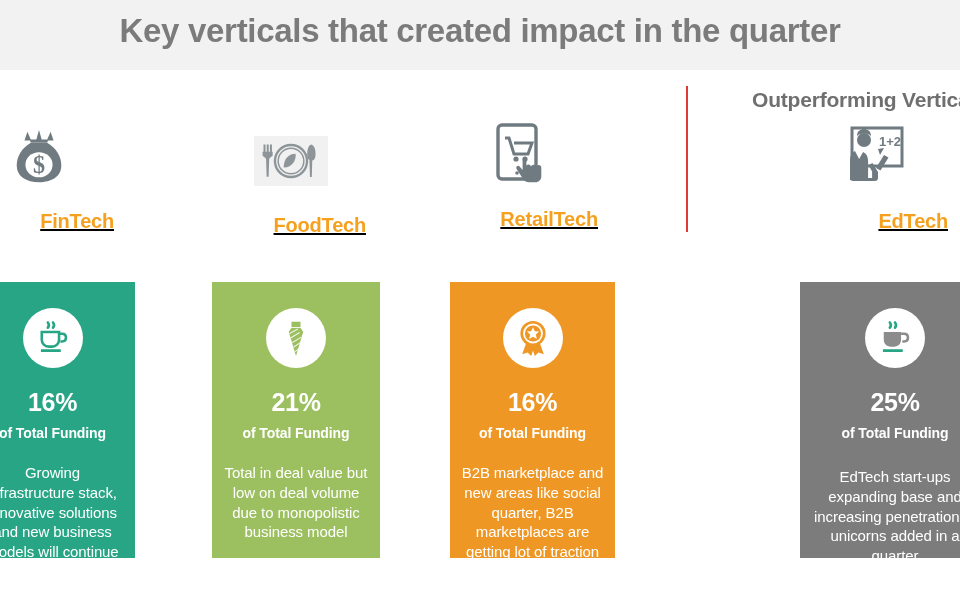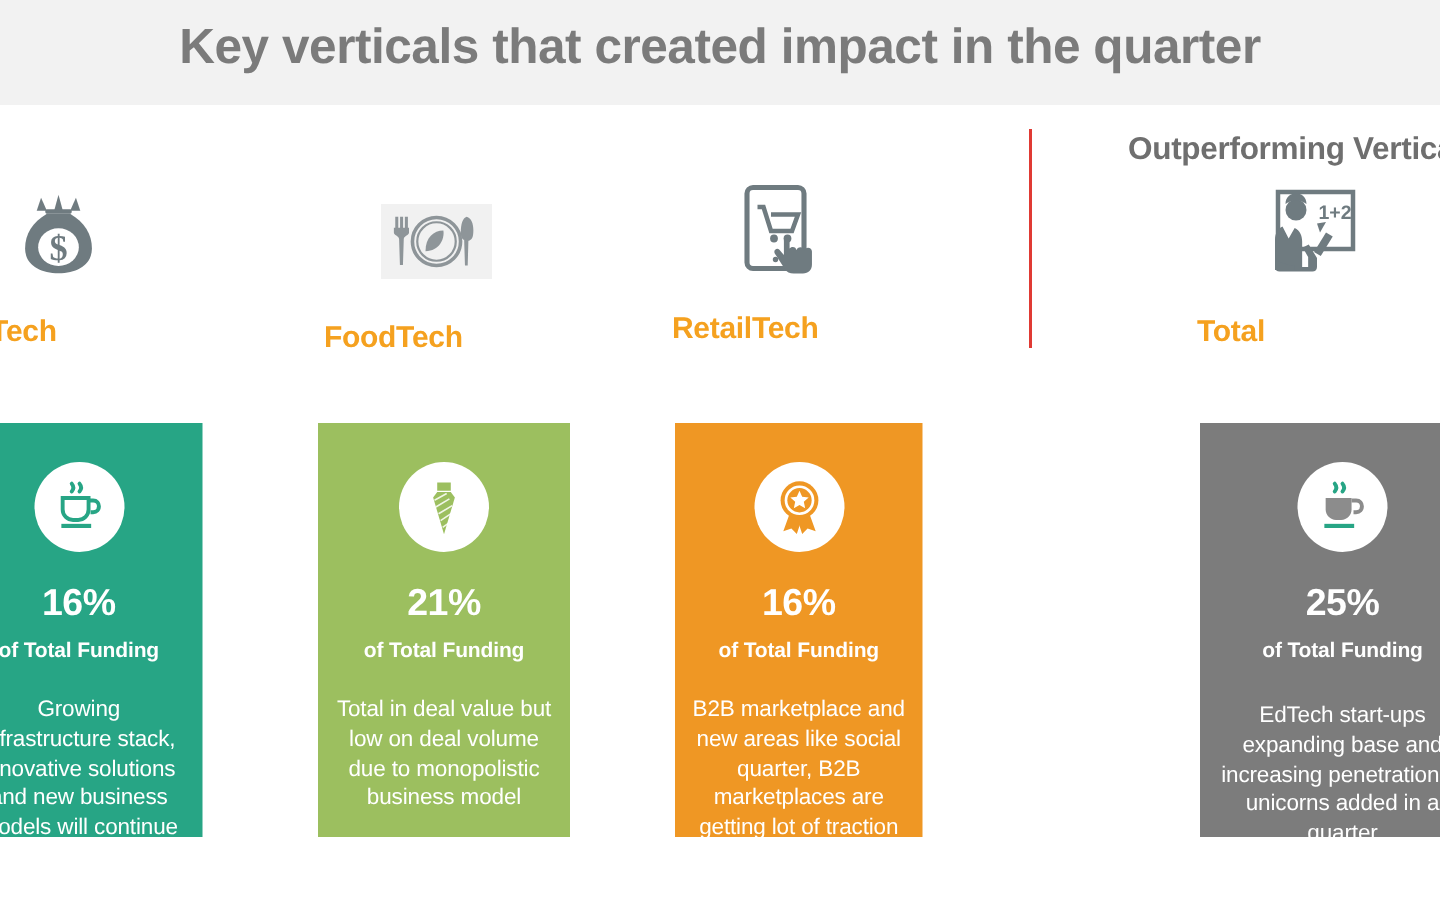--- a/index.html
+++ b/index.html
@@ -59,21 +59,22 @@
     left: 686px;
     top: 86px;
     width: 2px;
     height: 146px;
     background: #e03a34;
   }
 
   
   .vert-col {
     position: absolute;
-    text-align: left;
+    text-align: right;
+    text-decoration: underline;
   }
   .vert-icon {
     height: 78px;
     display: flex;
     align-items: center;
     justify-content: center;
   }
   .vert-label {
     margin-top: 14px;
     font-size: 20px;
@@ -224,21 +225,21 @@
         <path d="M40 25 l6 -1 l-4 7 z" fill="#6f7b80"></path>
         <g fill="#6f7b80">
           <circle cx="26" cy="16" r="7"></circle>
           <path d="M19 12 c0 -5 3.5 -7 7 -7 c3.5 0 7 2 7 7 c-2 -1.6 -4.4 -2.4 -7 -2.4 c-2.6 0 -5 0.8 -7 2.4 z"></path>
           <path d="M17 27 c-3.5 1.6 -5 5 -5 9 v18 c0 2 1.4 3 3 3 h22 c1.6 0 3 -1 3 -3 v-6 l-5.5 -9 l-4 2 l3.6 6.4 v6.6 h-4 v-17 c0 -4 -1.5 -7.4 -5 -9 l-4 7 z"></path>
           <path d="M12 48 c3 3 8 5 13 5 v3 h-13 z"></path>
           <path d="M38 44 l8 -13 l4.5 2.6 l-8 13 z"></path>
         </g>
       </svg>
     </div>
-    <div class="vert-label">Total</div>
+    <div class="vert-label">EdTech</div>
   </div>
 
   <div class="card card-teal">
     <div class="badge">
       <svg width="38" height="38" viewBox="0 0 44 44" aria-hidden="true">
         <g stroke="#27a585" stroke-width="3" fill="none" stroke-linecap="round">
           <path d="M16 10 q2.5 -3 0 -6"></path>
           <path d="M22 10 q2.5 -3 0 -6"></path>
         </g>
         <path d="M9 15 h20 v9 c0 4.5 -3.5 8 -8 8 h-4 c-4.5 0 -8 -3.5 -8 -8 z" fill="none" stroke="#27a585" stroke-width="3"></path>

